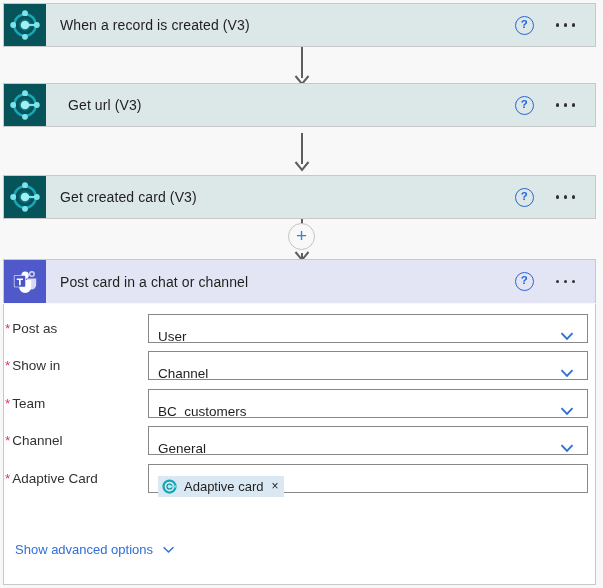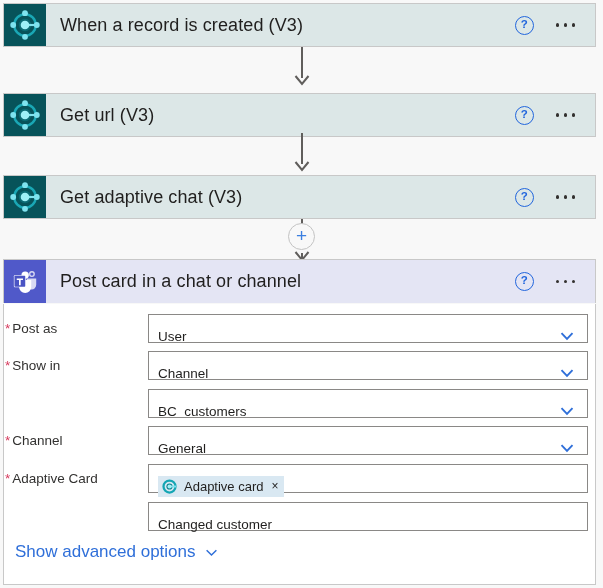--- a/index.html
+++ b/index.html
@@ -46,21 +46,21 @@
     justify-content: center;
   }
   .card-icon.cds   { background: #07535a; }
   .card-icon.teams { background: #5059c9; }
 
   .card-title {
     flex: 1;
     display: flex;
     align-items: center;
     padding-left: 14px;
-    font-size: 18px;
+    font-size: 14px;
     color: #201f1e;
     letter-spacing: 0.1px;
   }
 
   .card-actions {
     display: flex;
     align-items: center;
     gap: 22px;
     padding-right: 20px;
   }
@@ -211,21 +211,21 @@
   }
 
   .adv-link {
     position: absolute;
     left: 11px;
     top: 238px;
     display: flex;
     align-items: center;
     gap: 8px;
     color: #2f6fd9;
-    font-size: 17px;
+    font-size: 13px;
     cursor: pointer;
   }
   .adv-chev { width: 15px; height: 15px; }
 </style>
 </head>
 <body>
 
 <div class="canvas">
 
   <div class="card cds" style="top:3px;">
@@ -252,21 +252,21 @@
     </div>
   </div>
 
   <div class="connector" style="top:47px; height:41px;">
     <div class="conn-line" style="top:0; height:31px;"></div>
     <svg class="conn-arrow" style="top:28px;" viewBox="0 0 16 11" aria-hidden="true">
       <path d="M1.5 1 L8 9 L14.5 1" fill="none" stroke="#605e5c" stroke-width="2"></path>
     </svg>
   </div>
 
-  <div class="card cds" style="top:93px;">
+  <div class="card cds" style="top:83px;gap:8px;">
     <div class="card-icon cds">
       <svg class="cds-glyph" viewBox="0 0 32 32" aria-hidden="true">
         <circle cx="16" cy="16" r="11.5" fill="none" stroke="#1aa7b5" stroke-width="2.6"></circle>
         <circle cx="16" cy="16" r="6.6" fill="#0c6b74"></circle>
         <line x1="16" y1="16" x2="27.5" y2="16" stroke="#7fe3ef" stroke-width="2.3"></line>
         <circle cx="16" cy="16" r="4.6" fill="#9ff0f7"></circle>
         <circle cx="16" cy="3.4" r="3.1" fill="#7fe3ef"></circle>
         <circle cx="16" cy="28.6" r="3.1" fill="#7fe3ef"></circle>
         <circle cx="3.4" cy="16" r="3.1" fill="#7fe3ef"></circle>
         <circle cx="28.6" cy="16" r="3.1" fill="#7fe3ef"></circle>
@@ -296,21 +296,21 @@
         <circle cx="16" cy="16" r="11.5" fill="none" stroke="#1aa7b5" stroke-width="2.6"></circle>
         <circle cx="16" cy="16" r="6.6" fill="#0c6b74"></circle>
         <line x1="16" y1="16" x2="27.5" y2="16" stroke="#7fe3ef" stroke-width="2.3"></line>
         <circle cx="16" cy="16" r="4.6" fill="#9ff0f7"></circle>
         <circle cx="16" cy="3.4" r="3.1" fill="#7fe3ef"></circle>
         <circle cx="16" cy="28.6" r="3.1" fill="#7fe3ef"></circle>
         <circle cx="3.4" cy="16" r="3.1" fill="#7fe3ef"></circle>
         <circle cx="28.6" cy="16" r="3.1" fill="#7fe3ef"></circle>
       </svg>
     </div>
-    <div class="card-title">Get adaptive chat (V3)</div>
+    <div class="card-title">Get created card (V3)</div>
     <div class="card-actions">
       <div class="help-icon">?</div>
       <div class="ellipsis">
           <i></i>
           <i></i>
           <i></i>
         </div>
     </div>
   </div>
 
@@ -367,20 +367,23 @@
       </div>
       <div class="field-control">
         <span class="field-value">Channel</span>
         <svg class="chev" viewBox="0 0 16 16" aria-hidden="true">
           <path d="M2.5 5.2 L8 10.8 L13.5 5.2" fill="none" stroke="#2f6fd9" stroke-width="1.9"></path>
         </svg>
       </div>
     </div>
 
     <div class="field-row" style="top:85px;">
+      <div class="field-label">
+        <span class="req-star">*</span><span>Team</span>
+      </div>
       <div class="field-control">
         <span class="field-value">BC  customers</span>
         <svg class="chev" viewBox="0 0 16 16" aria-hidden="true">
           <path d="M2.5 5.2 L8 10.8 L13.5 5.2" fill="none" stroke="#2f6fd9" stroke-width="1.9"></path>
         </svg>
       </div>
     </div>
 
     <div class="field-row" style="top:122px;">
       <div class="field-label">
@@ -406,23 +409,20 @@
             <line x1="8" y1="8" x2="15" y2="8" stroke="#7fe3ef" stroke-width="2"></line>
             <circle cx="8" cy="8" r="2.2" fill="#9ff0f7"></circle>
           </svg>
           <span class="token-label">Adaptive card</span>
           <span class="token-x">×</span>
         </span>
       </div>
     </div>
 
     <div class="field-row" style="top:198px;">
-      <div class="field-control">
-        <span class="field-value">Changed customer</span>
-      </div>
     </div>
 
     <div class="adv-link">
       <span>Show advanced options</span>
       <svg class="adv-chev" viewBox="0 0 16 16" aria-hidden="true">
         <path d="M2.8 5.6 L8 10.6 L13.2 5.6" fill="none" stroke="#2f6fd9" stroke-width="1.6"></path>
       </svg>
     </div>
 
   </div>

